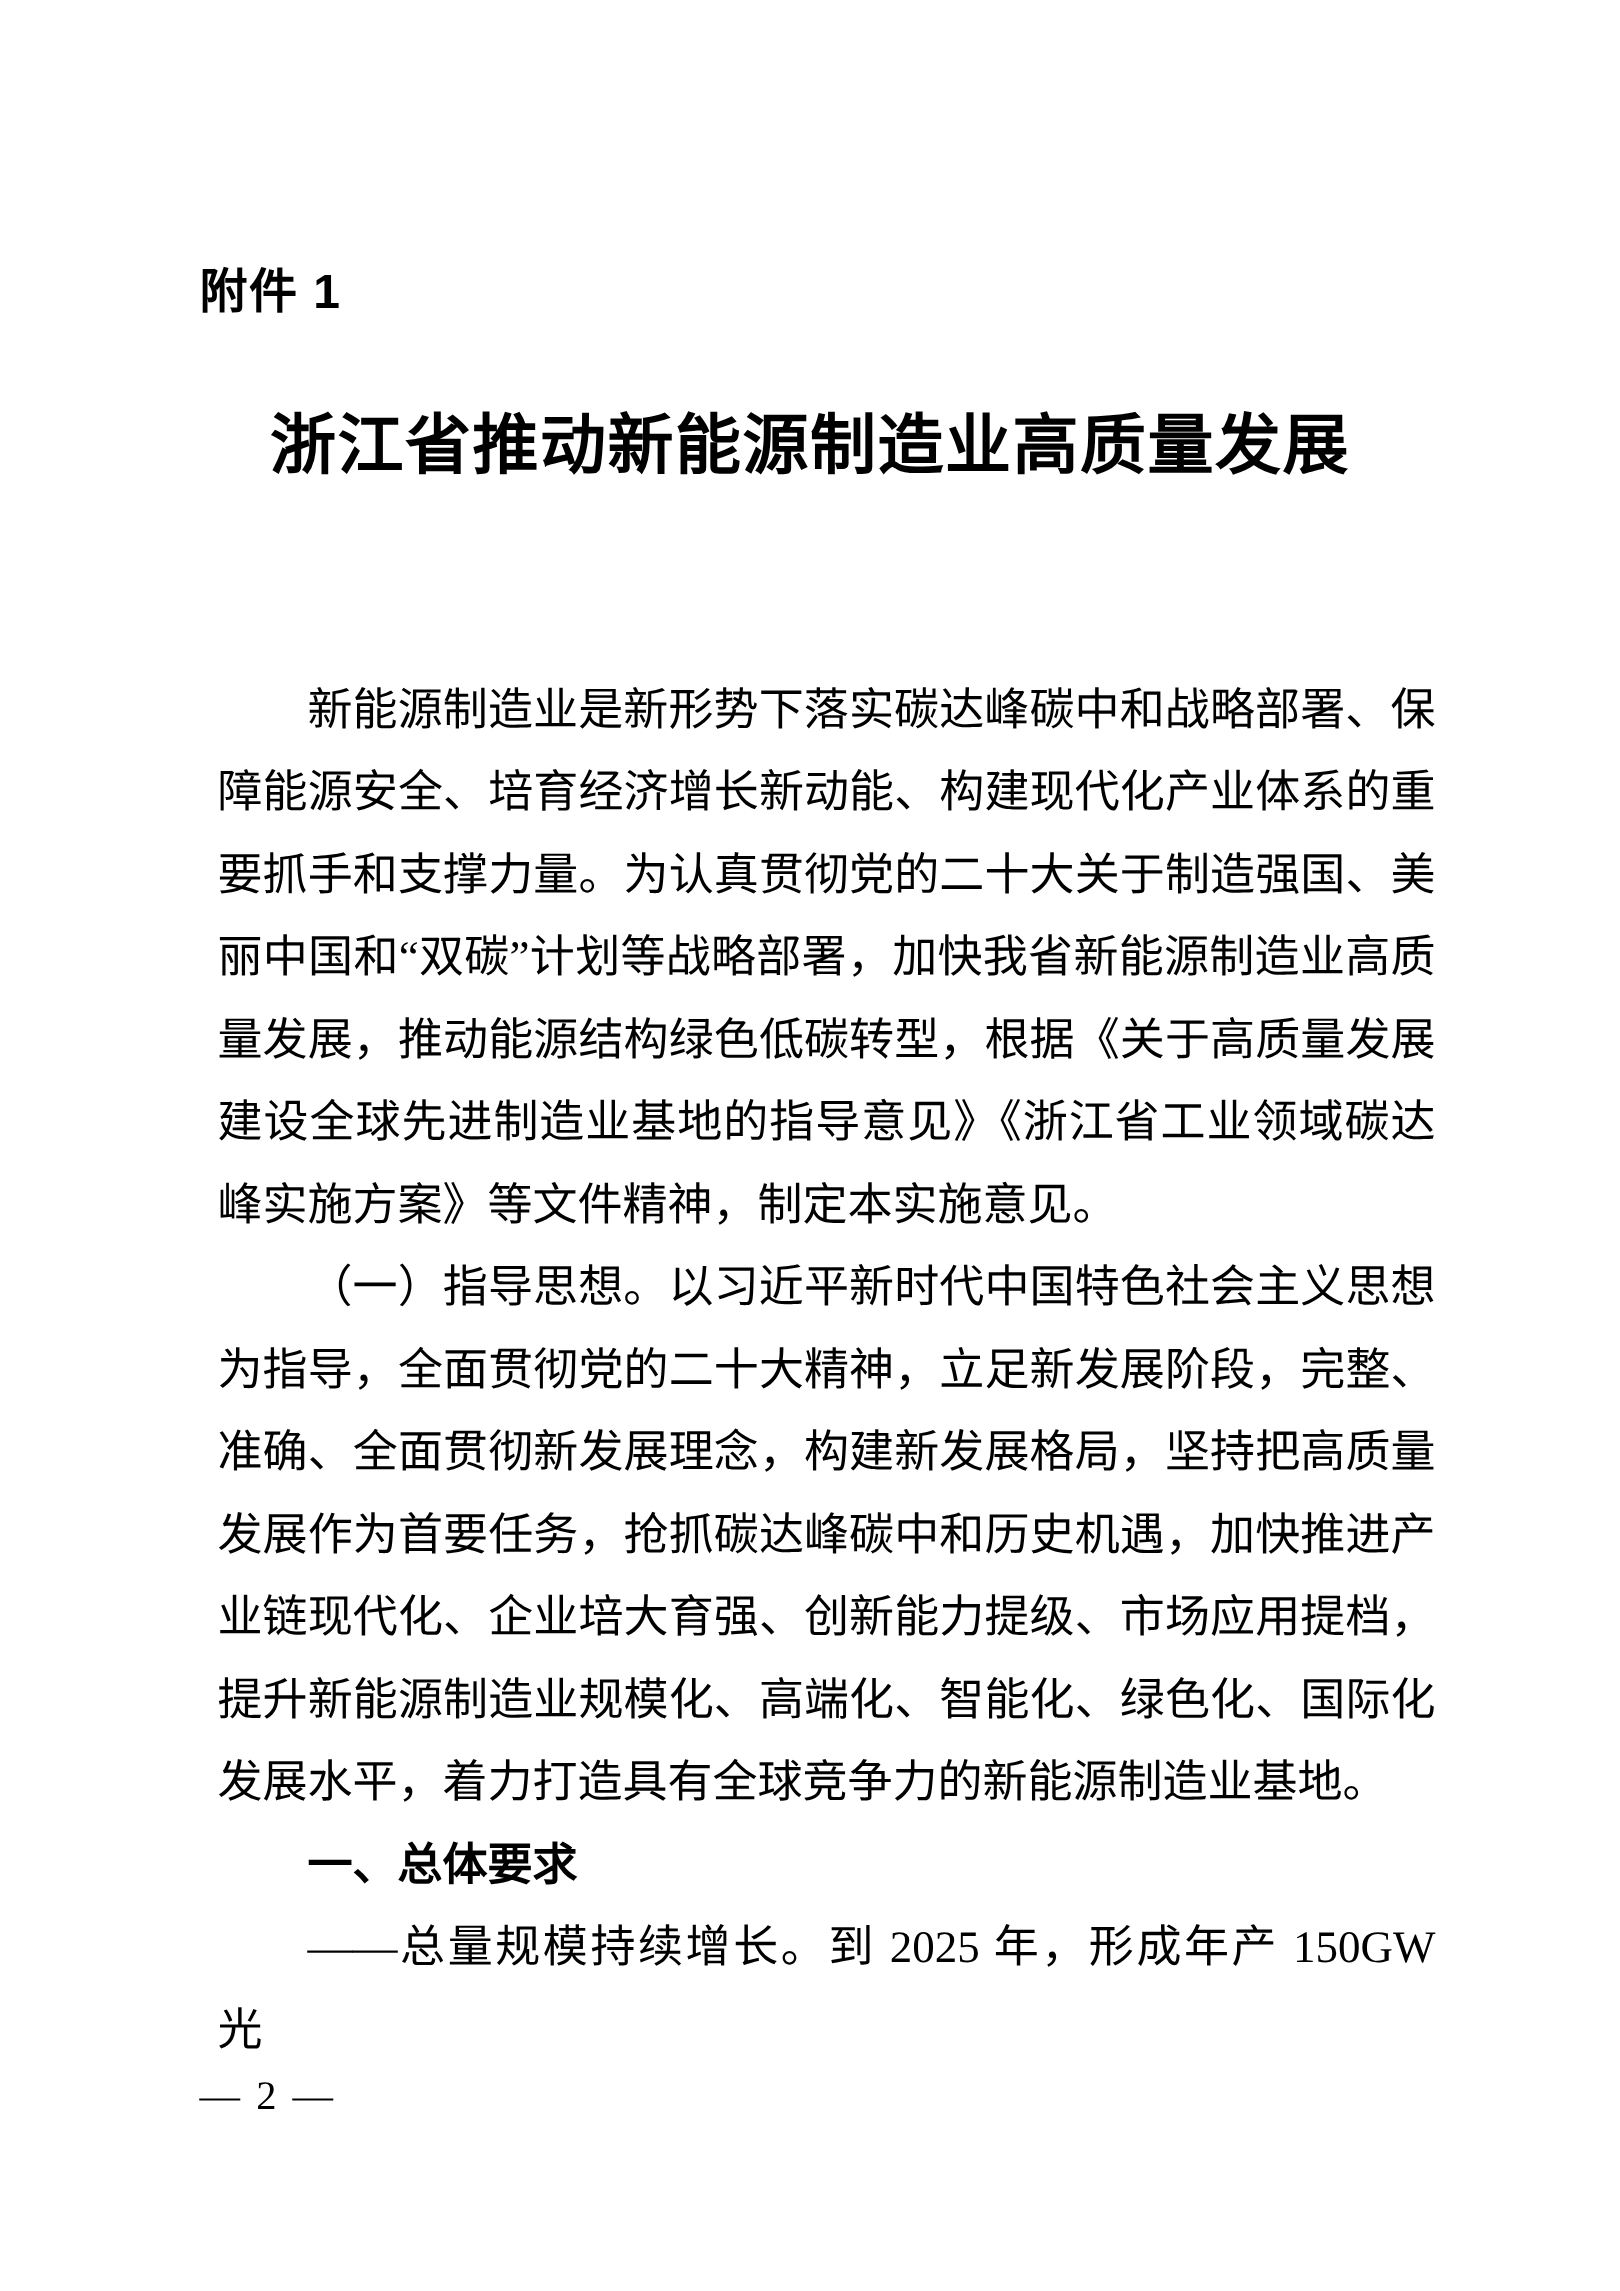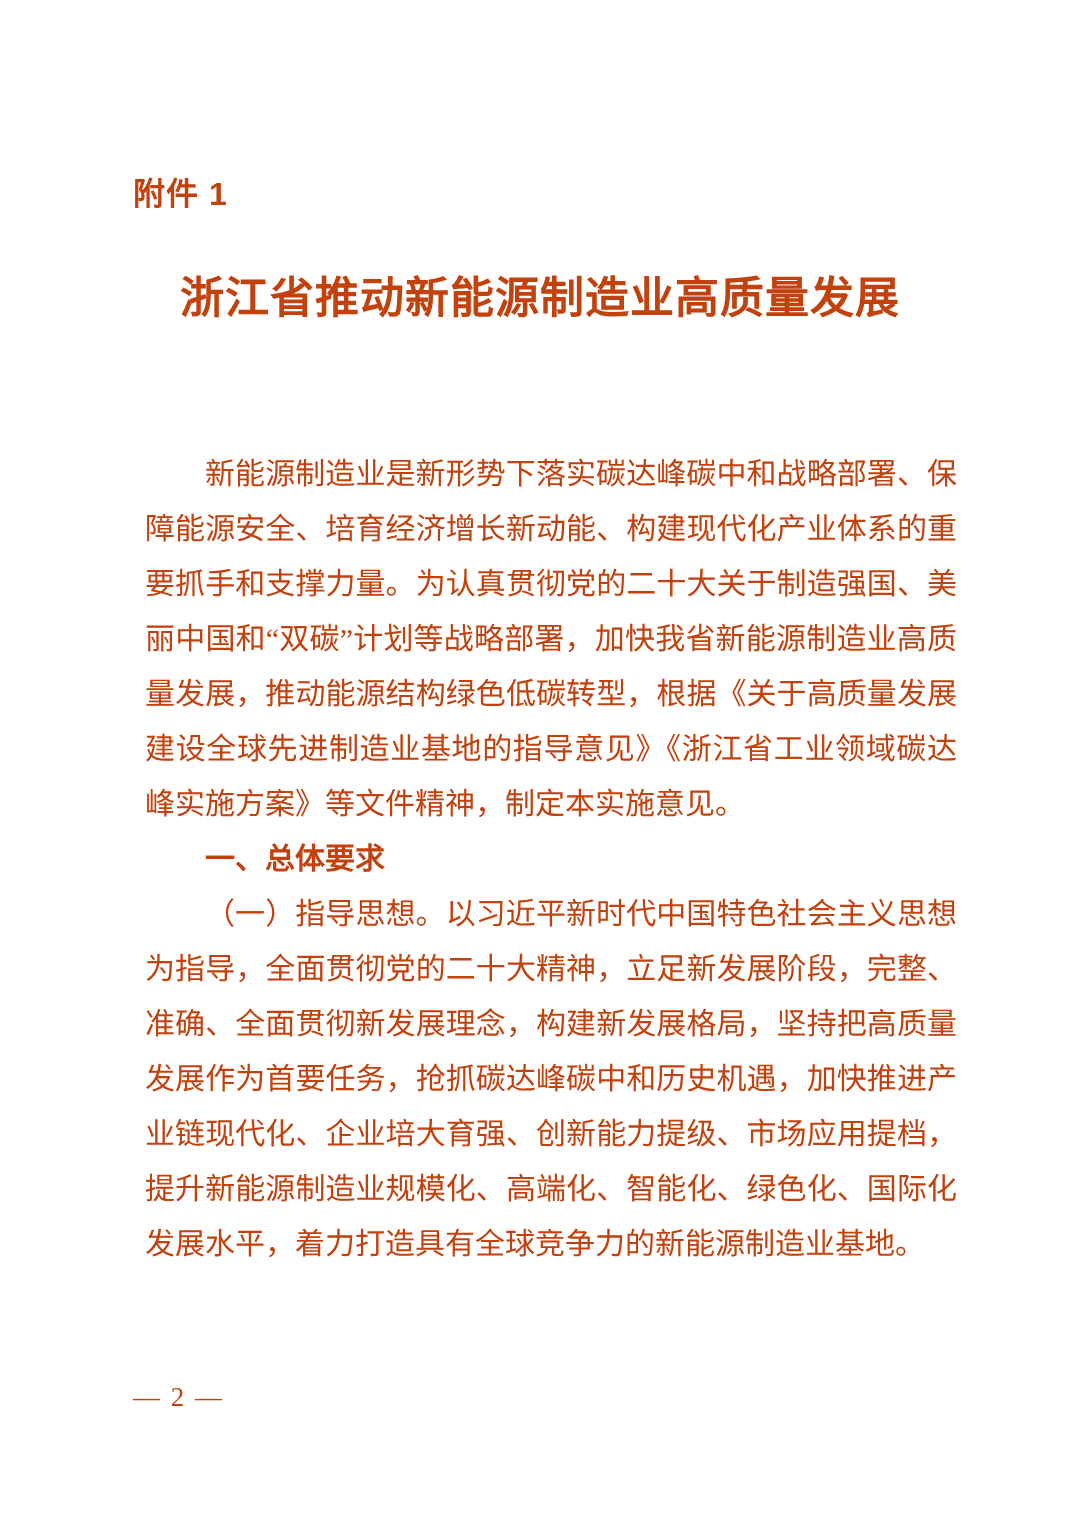--- a/index.html
+++ b/index.html
@@ -5,21 +5,21 @@
   html, body {
     margin: 0;
     padding: 0;
     background: #ffffff;
   }
   .page {
     position: relative;
     width: 1080px;
     height: 1527px;
     background: #ffffff;
-    color: #c2410c;
+    color: #000000;
     font-family: "Liberation Serif", serif;
     overflow: hidden;
   }
   .attachment-label {
     position: absolute;
     left: 133px;
     top: 174px;
     font-family: "Liberation Sans", sans-serif;
     font-weight: 700;
     font-size: 32px;
@@ -74,19 +74,20 @@
 <div class="page">
 
   <div class="attachment-label">附件 1</div>
 
   <div class="doc-title">
     <div>浙江省推动新能源制造业高质量发展</div>
   </div>
 
   <div class="body-text">
       <div class="para normal">新能源制造业是新形势下落实碳达峰碳中和战略部署、保障能源安全、培育经济增长新动能、构建现代化产业体系的重要抓手和支撑力量。为认真贯彻党的二十大关于制造强国、美丽中国和“双碳”计划等战略部署，加快我省新能源制造业高质量发展，推动能源结构绿色低碳转型，根据《关于高质量发展建设全球先进制造业基地的指导意见》《浙江省工业领域碳达峰实施方案》等文件精神，制定本实施意见。</div>
+      <div class="para sub"><span class="lead">（一）指导思想。</span>以习近平新时代中国特色社会主义思想为指导，全面贯彻党的二十大精神，立足新发展阶段，完整、准确、全面贯彻新发展理念，构建新发展格局，坚持把高质量发展作为首要任务，抢抓碳达峰碳中和历史机遇，加快推进产业链现代化、企业培大育强、创新能力提级、市场应用提档，提升新能源制造业规模化、高端化、智能化、绿色化、国际化发展水平，着力打造具有全球竞争力的新能源制造业基地。</div>
       <div class="para heading1">一、总体要求</div>
-      <div class="para sub"><span class="lead">（一）指导思想。</span>以习近平新时代中国特色社会主义思想为指导，全面贯彻党的二十大精神，立足新发展阶段，完整、准确、全面贯彻新发展理念，构建新发展格局，坚持把高质量发展作为首要任务，抢抓碳达峰碳中和历史机遇，加快推进产业链现代化、企业培大育强、创新能力提级、市场应用提档，提升新能源制造业规模化、高端化、智能化、绿色化、国际化发展水平，着力打造具有全球竞争力的新能源制造业基地。</div>
+      <div class="para dash"><span class="lead">——总量规模持续增长。</span>到 2025 年，形成年产 150GW 光</div>
     </div>
 
   <div class="page-number">— 2 —</div>
 
 </div>
 
 </body></html>

